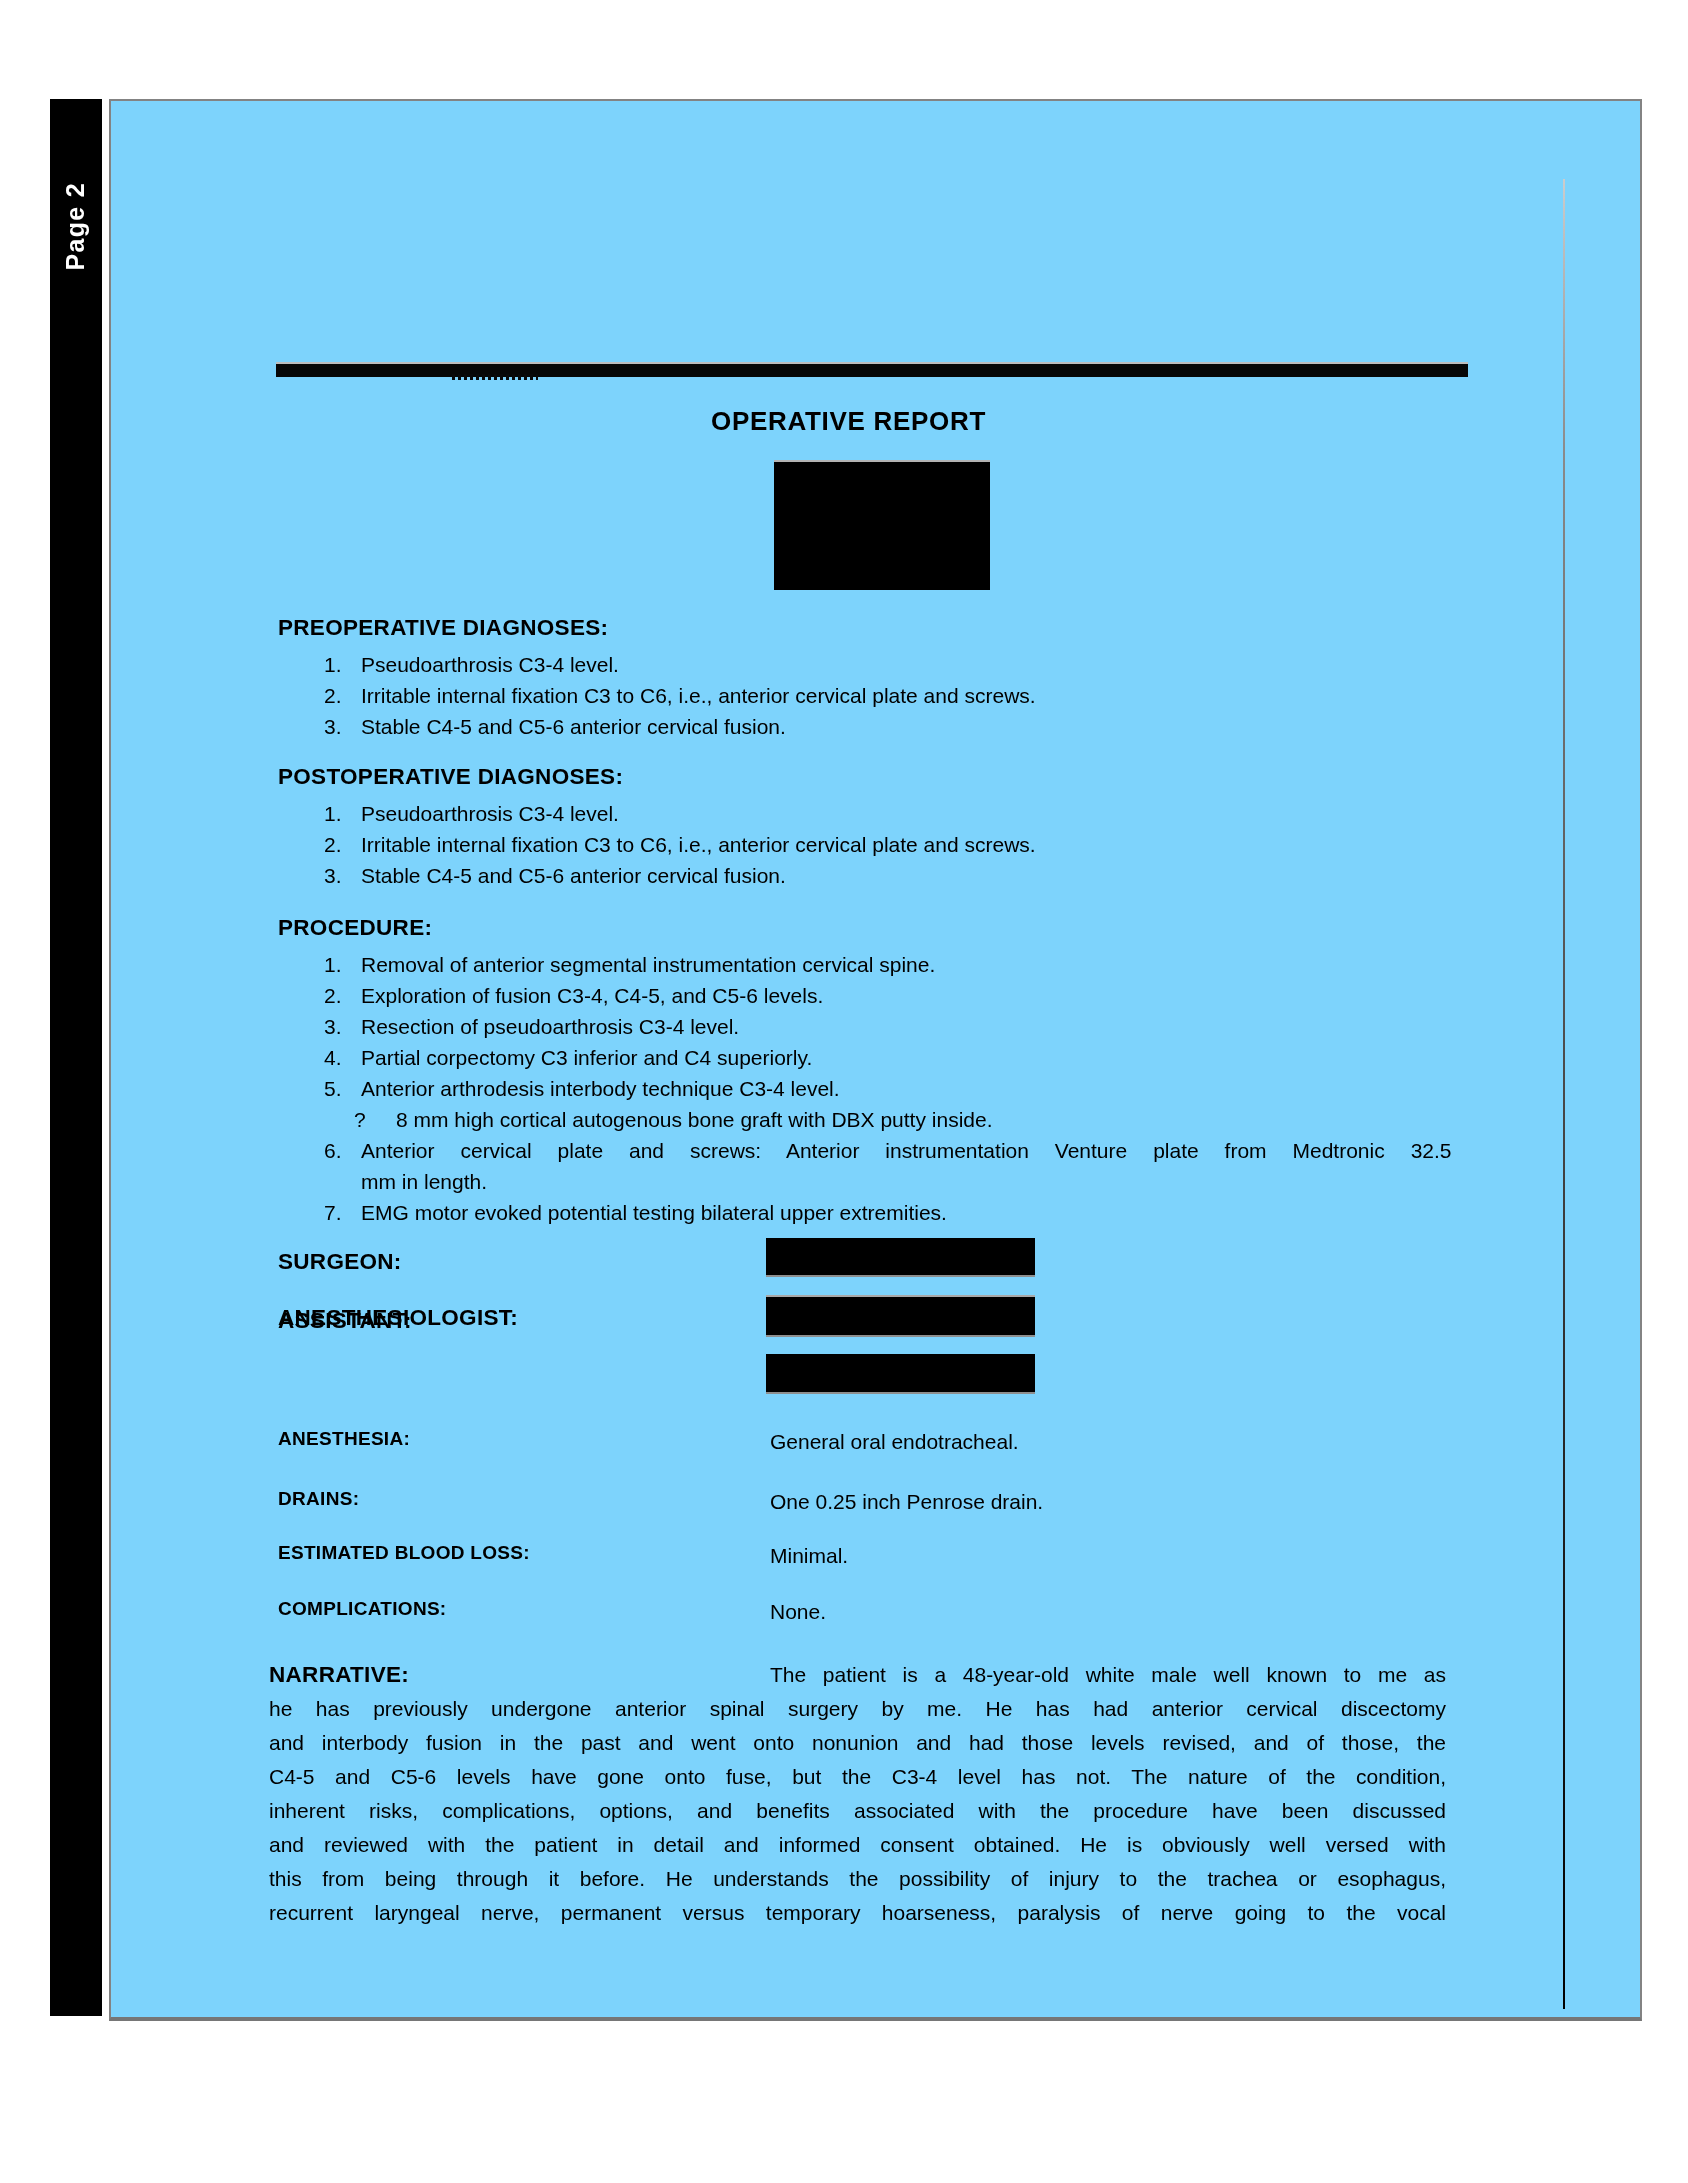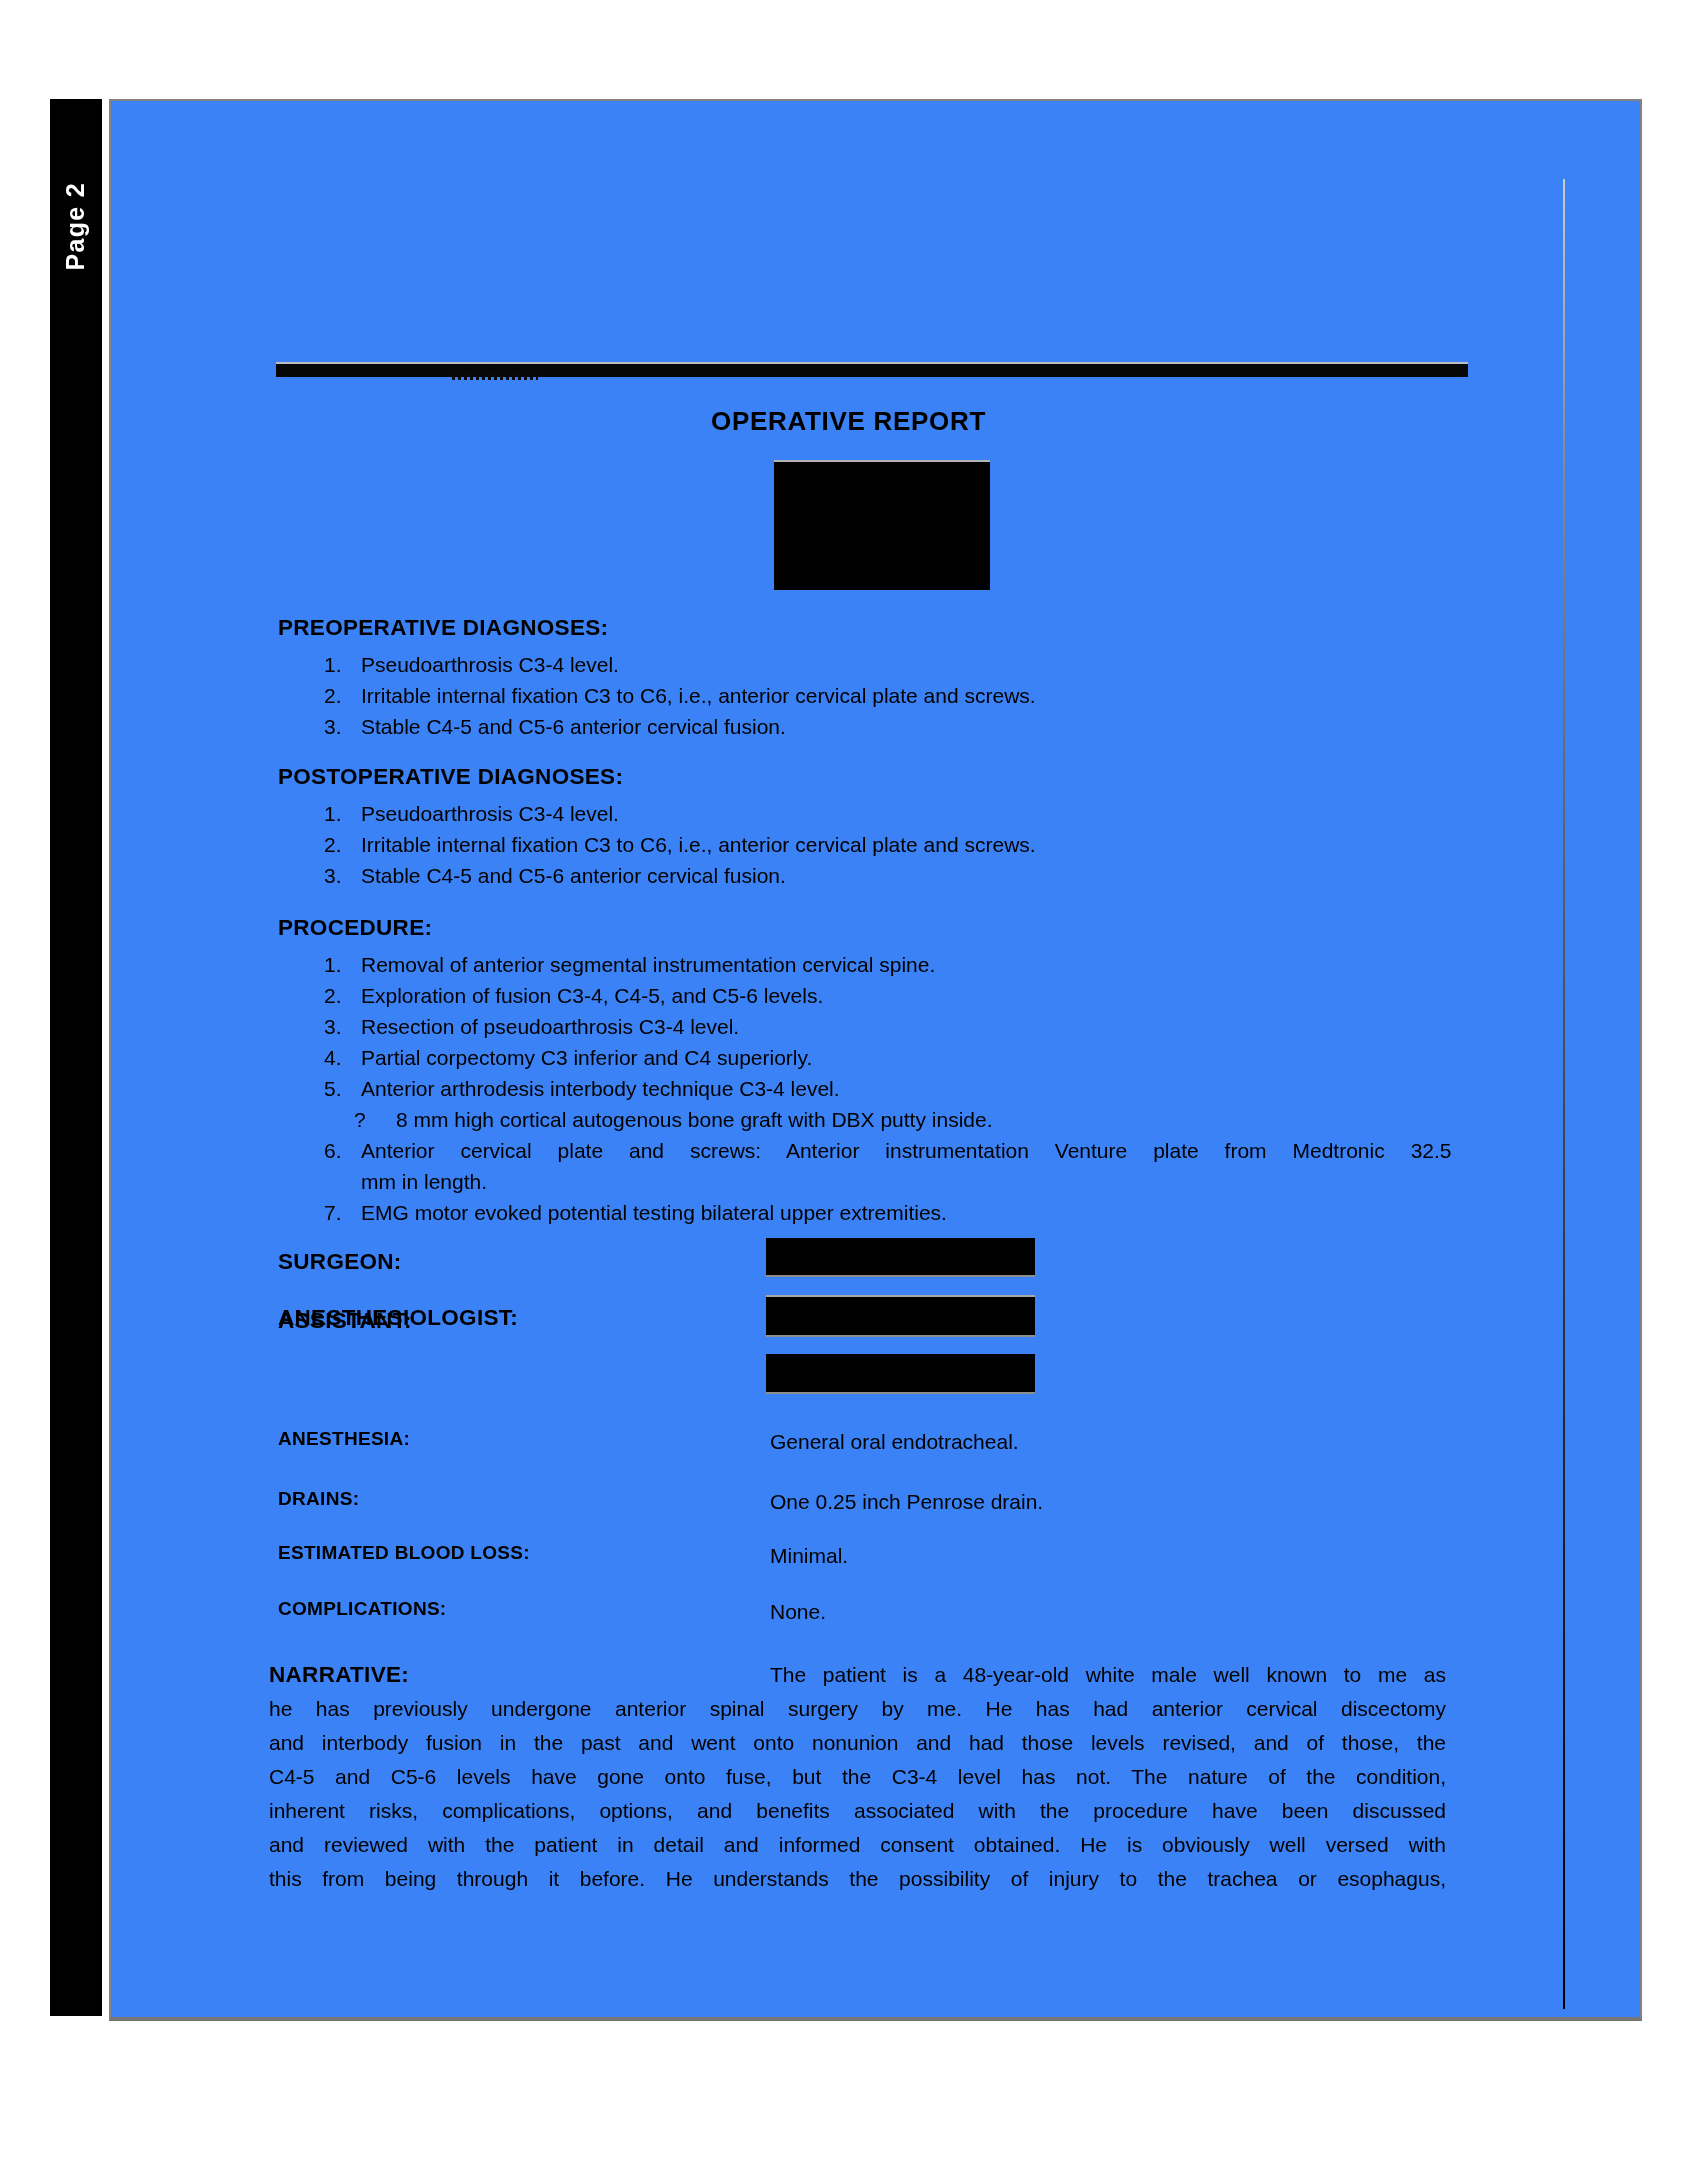--- a/index.html
+++ b/index.html
@@ -32,21 +32,21 @@
     letter-spacing: 1.3px;
     white-space: nowrap;
   }
 
   
   .doc-page {
     position: absolute;
     left: 109px; top: 99px;
     width: 1533px; height: 1922px;
     box-sizing: border-box;
-    background: #3b82f6;
+    background: #7dd3fc;
     border: 2px solid #838383;
     border-bottom-width: 4px;
     border-bottom-color: #767676;
   }
 
   .header-rule {
     position: absolute;
     left: 165px; top: 263px;
     width: 1192px; height: 12.6px;
     background: #070707;
@@ -274,18 +274,19 @@
     <div class="nar-first">
       <span class="nar-label">NARRATIVE:</span>
       <span class="ftxt">The patient is a 48-year-old white male well known to me as</span>
     </div>
     <div class="nar-line">he has previously undergone anterior spinal surgery by me.  He has had anterior cervical discectomy</div>
     <div class="nar-line">and interbody fusion in the past and went onto nonunion and had those levels revised, and of those, the</div>
     <div class="nar-line">C4-5 and C5-6 levels have gone onto fuse, but the C3-4 level has not.  The nature of the condition,</div>
     <div class="nar-line">inherent risks, complications, options, and benefits associated with the procedure have been discussed</div>
     <div class="nar-line">and reviewed with the patient in detail and informed consent obtained.  He is obviously well versed with</div>
     <div class="nar-line">this from being through it before.  He understands the possibility of injury to the trachea or esophagus,</div>
+    <div class="nar-line">recurrent laryngeal nerve, permanent versus temporary hoarseness, paralysis of nerve going to the vocal</div>
   </div>
 
   <div class="scan-line"></div>
 
 </div>
 
 
 </body></html>

